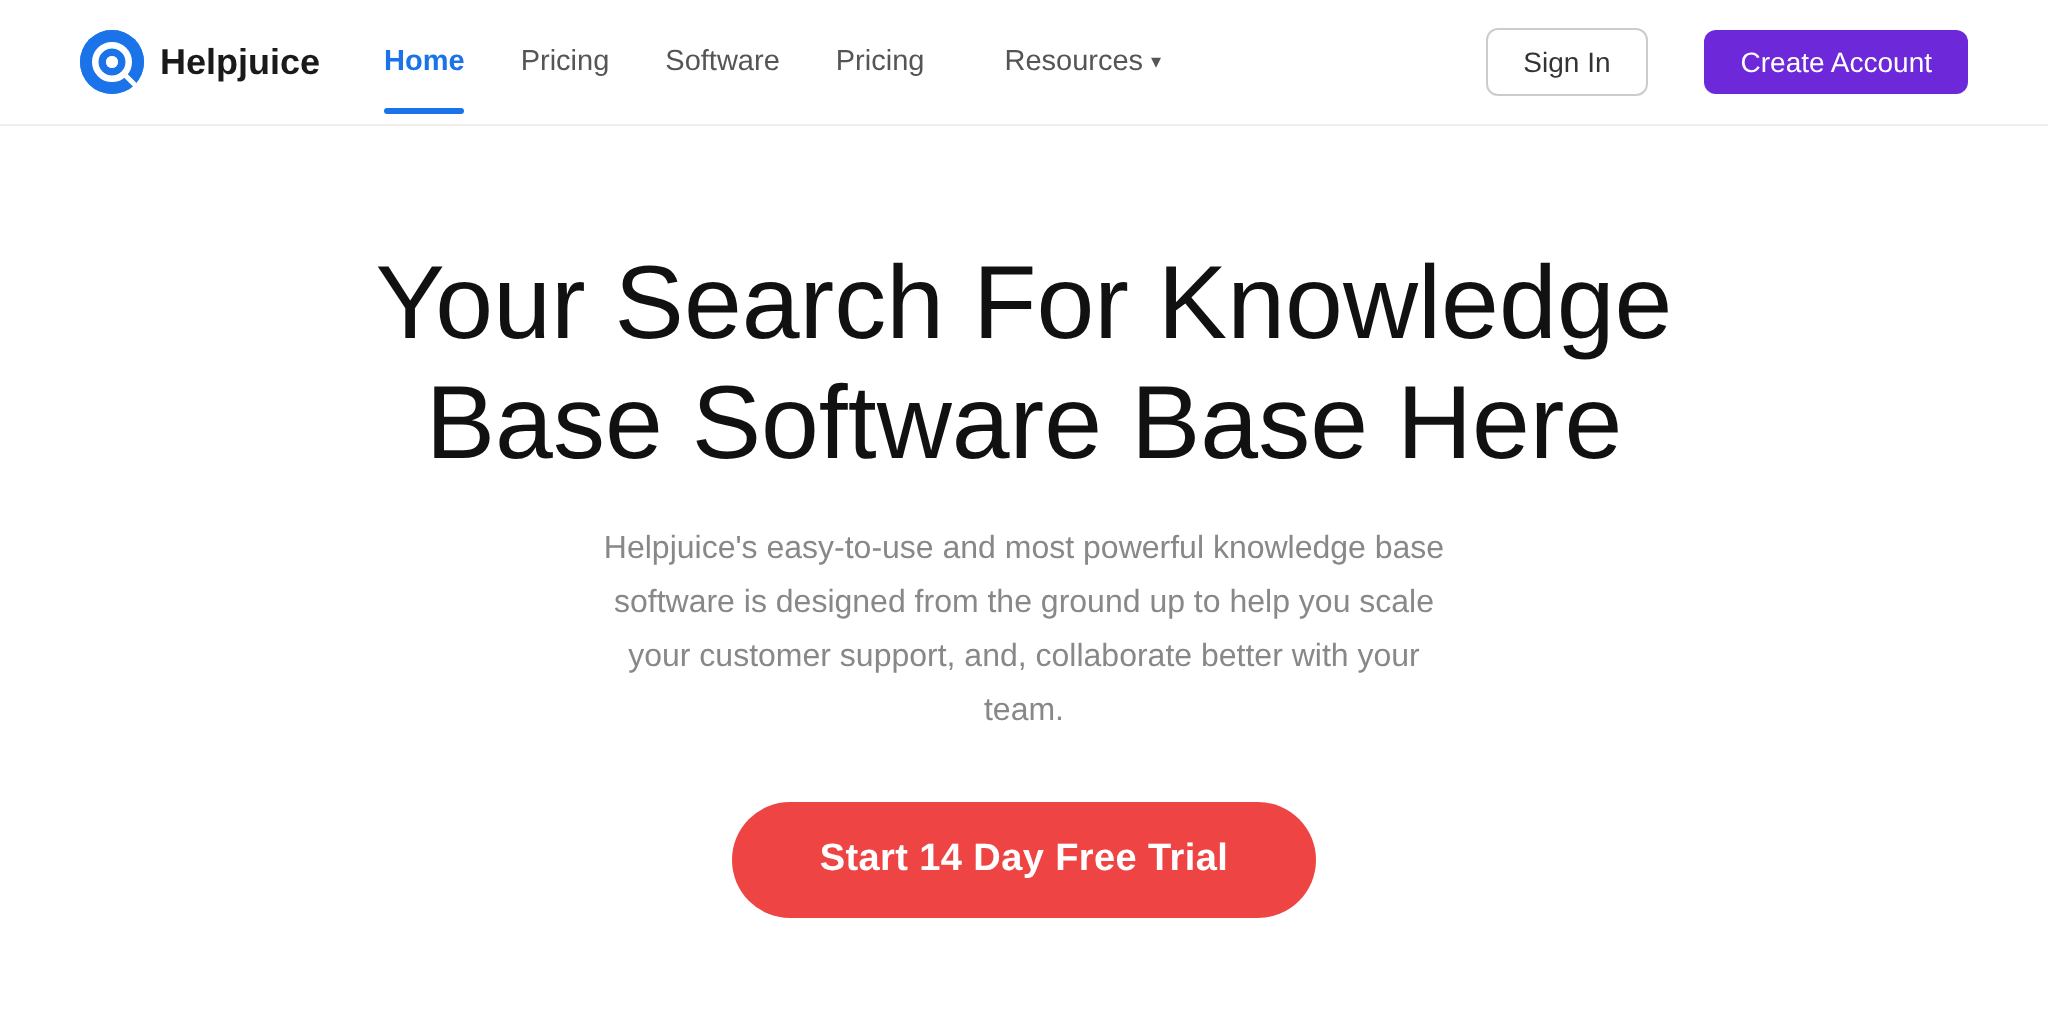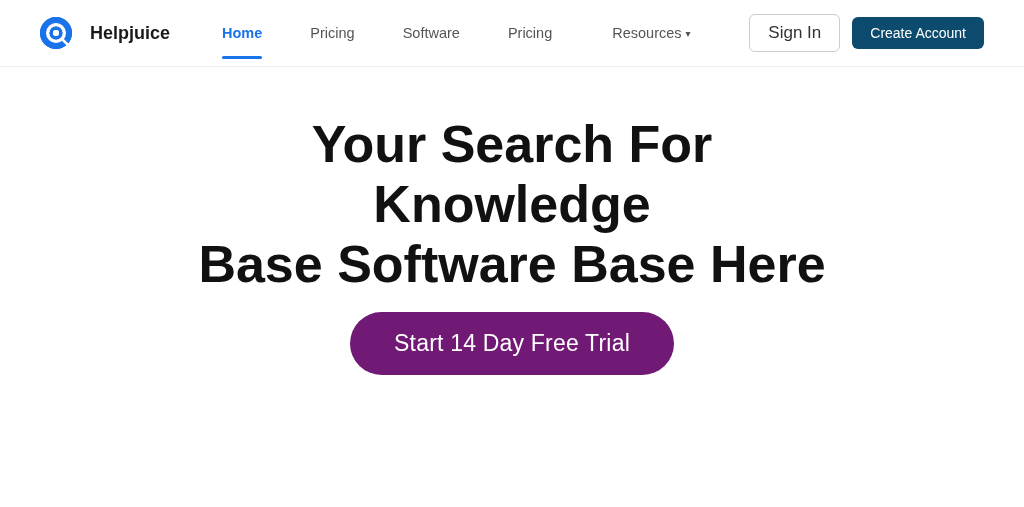--- a/index.html
+++ b/index.html
@@ -4,76 +4,76 @@
   <style>
     * { margin: 0; padding: 0; box-sizing: border-box; }
     body { font-family: -apple-system, BlinkMacSystemFont, 'Segoe UI', Helvetica, Arial, sans-serif; background: #fff; width: 1024px; height: 507px; overflow: hidden; }
 
     
     nav {
       display: flex; align-items: center; justify-content: space-between;
       padding: 14px 40px; border-bottom: 1px solid #eee; background: #fff;
     }
     .nav-left { display: flex; align-items: center; gap: 32px; }
-    .logo { display: flex; align-items: center; gap: 18px; font-weight: 700; font-size: 18px; color: #1a1a1a; text-decoration: none; }
+    .logo { display: flex; align-items: center; gap: 8px; font-weight: 700; font-size: 18px; color: #1a1a1a; text-decoration: none; }
     .logo-icon {
       width: 32px; height: 32px;
       background: #1a73e8; border-radius: 50%;
       display: flex; align-items: center; justify-content: center;
       position: relative;
     }
     .logo-icon::before {
       content: '';
       width: 14px; height: 14px;
       border: 3px solid #fff;
       border-radius: 50%;
       position: absolute;
     }
     .logo-icon::after {
       content: '';
       width: 6px; height: 6px;
       background: #fff; border-radius: 50%;
       position: absolute;
     }
     .nav-links { display: flex; align-items: center; gap: 28px; }
-    .nav-link { text-decoration: none; color: #555; font-size: 14.5px; font-weight: 500; margin-left: 20px; }
+    .nav-link { text-decoration: none; color: #555; font-size: 14.5px; font-weight: 500; }
     .nav-link.active { color: #1a73e8; font-weight: 600; position: relative; }
     .nav-link.active::after {
       content: ''; position: absolute; bottom: -18px; left: 0; right: 0;
       height: 3px; background: #1a73e8; border-radius: 2px;
     }
     .nav-link-resources { display: flex; align-items: center; gap: 4px; padding-left: 12px; }
     .chevron { font-size: 10px; }
     .nav-right { display: flex; align-items: center; gap: 12px; }
     .btn-signin {
       padding: 8px 18px; border: 1px solid #ccc; border-radius: 6px;
-      background: #fff; font-size: 17px; color: #333; cursor: pointer; font-weight: 500;
+      background: #fff; font-size: 14px; color: #333; cursor: pointer; font-weight: 500;
     }
     .btn-create {
       padding: 8px 18px; border: none; border-radius: 6px;
-      background: #0c4a6e; font-size: 14px; color: #fff; cursor: pointer; font-weight: 500;
+      background: #6d28d9; font-size: 14px; color: #fff; cursor: pointer; font-weight: 500; margin-left: 16px;
     }
 
     
     .hero {
       background: #fff; text-align: center;
       padding: 48px 20px 40px;
     }
     .hero h1 {
-      font-size: 52px; font-weight: 700; color: #111; line-height: 1.15;
-      max-width: 660px; margin: 0 auto 18px;
+      font-size: 52px; font-weight: 400; color: #111; line-height: 1.15;
+      max-width: 660px; margin: 12px auto 18px;
     }
     .hero p {
       font-size: 16px; color: #888; line-height: 1.7;
       max-width: 440px; margin: 0 auto 32px;
     }
     .btn-trial {
       display: inline-block;
-      padding: 18px 44px; background: #701a75; border: none; border-radius: 50px;
-      color: #fff; font-size: 23px; font-weight: 400; cursor: pointer;
+      padding: 18px 44px; background: #ef4444; border: none; border-radius: 50px;
+      color: #fff; font-size: 19px; font-weight: 700; cursor: pointer;
       letter-spacing: 0.2px;
     }
   </style>
 </head>
 <body>
 
 <nav>
   <div class="nav-left">
     <a class="logo" href="#">
       <div class="logo-icon">
@@ -101,14 +101,15 @@
     <button class="btn-signin">Sign In</button>
     <button class="btn-create">Create Account</button>
   </div>
 </nav>
 
 <div class="hero">
   <h1>
     <span>Your Search For Knowledge</span><br>
     <span>Base Software Base Here</span>
   </h1>
+  <p>Helpjuice's easy-to-use and most powerful knowledge base software is designed from the ground up to help you scale your customer support, and, collaborate better with your team.</p>
   <button class="btn-trial">Start 14 Day Free Trial</button>
 </div>
 
 </body></html>

